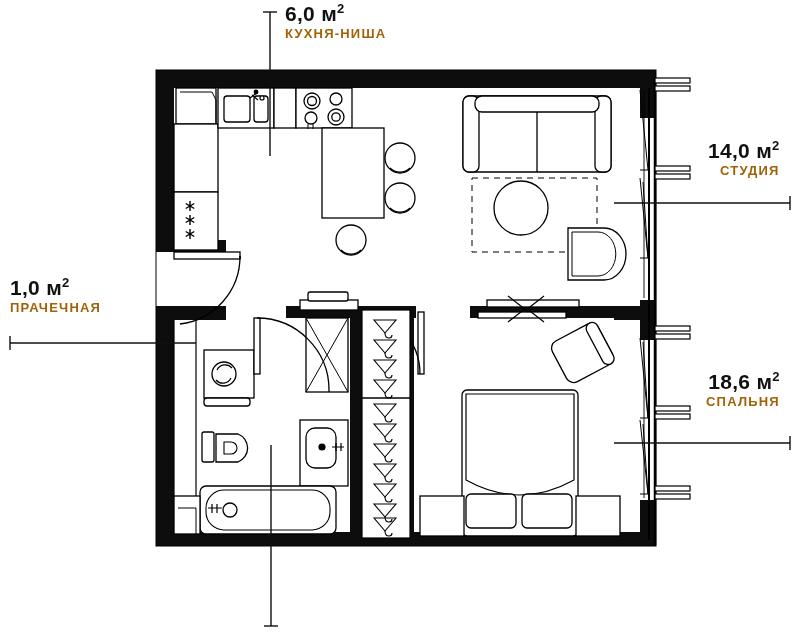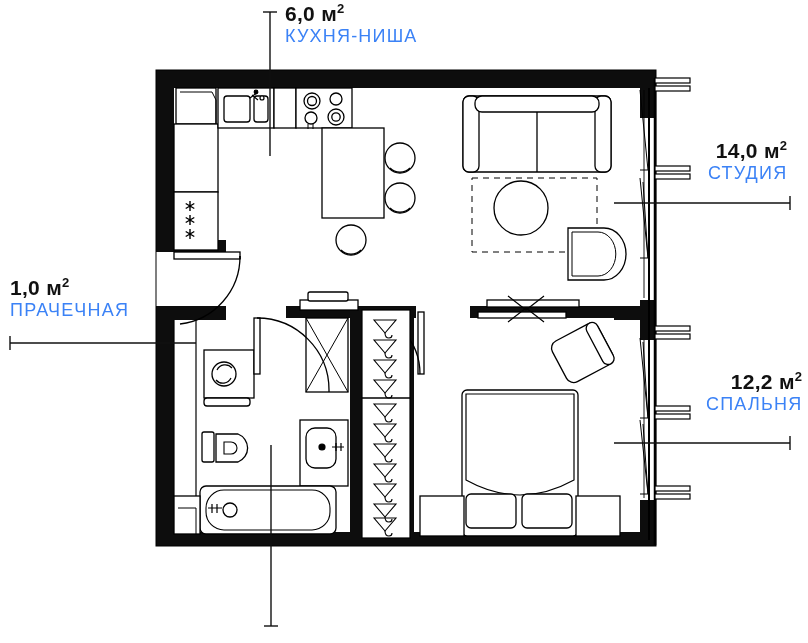--- a/index.html
+++ b/index.html
@@ -3,21 +3,21 @@
 <meta charset="utf-8">
 <style>
   html,body{margin:0;padding:0;background:#ffffff;}
   body{width:808px;height:643px;overflow:hidden;
        font-family:"Liberation Sans","DejaVu Sans",sans-serif;color:#1a1a1a;}
   #plan{position:relative;width:808px;height:643px;}
   svg#canvas{position:absolute;left:0;top:0;width:808px;height:643px;}
 
   .lbl{position:absolute;white-space:nowrap;}
   .lbl .area{font-size:21px;font-weight:700;letter-spacing:.3px;line-height:1.12;color:#111;}
-  .lbl .name{font-size:18px;font-weight:400;letter-spacing:1.2px;line-height:1.2;color:#3b82f6;
+  .lbl .name{font-size:13px;font-weight:700;letter-spacing:1.2px;line-height:1.2;color:#a16207;
              text-transform:uppercase;}
   .lbl.right{text-align:right;}
   .lbl.left{text-align:left;}
   .lbl.center{text-align:left;}
   sup{font-size:.62em;vertical-align:super;font-weight:inherit;}
 
   
   #lbl-kitchen{left:285px;top:2px;}
   #lbl-studio{left:708px;top:139px;}
   #lbl-bedroom{left:706px;top:370px;}
@@ -315,21 +315,21 @@
   <div class="lbl right" id="lbl-studio">
     <div class="area">
       <span>14,0</span>
       <span>м</span><sup>2</sup>
     </div>
     <div class="name">студия</div>
   </div>
 
   <div class="lbl right" id="lbl-bedroom">
     <div class="area">
-      <span>12,2</span>
+      <span>18,6</span>
       <span>м</span><sup>2</sup>
     </div>
     <div class="name">спальня</div>
   </div>
 
   <div class="lbl left" id="lbl-laundry">
     <div class="area">
       <span>1,0</span>
       <span>м</span><sup>2</sup>
     </div>

